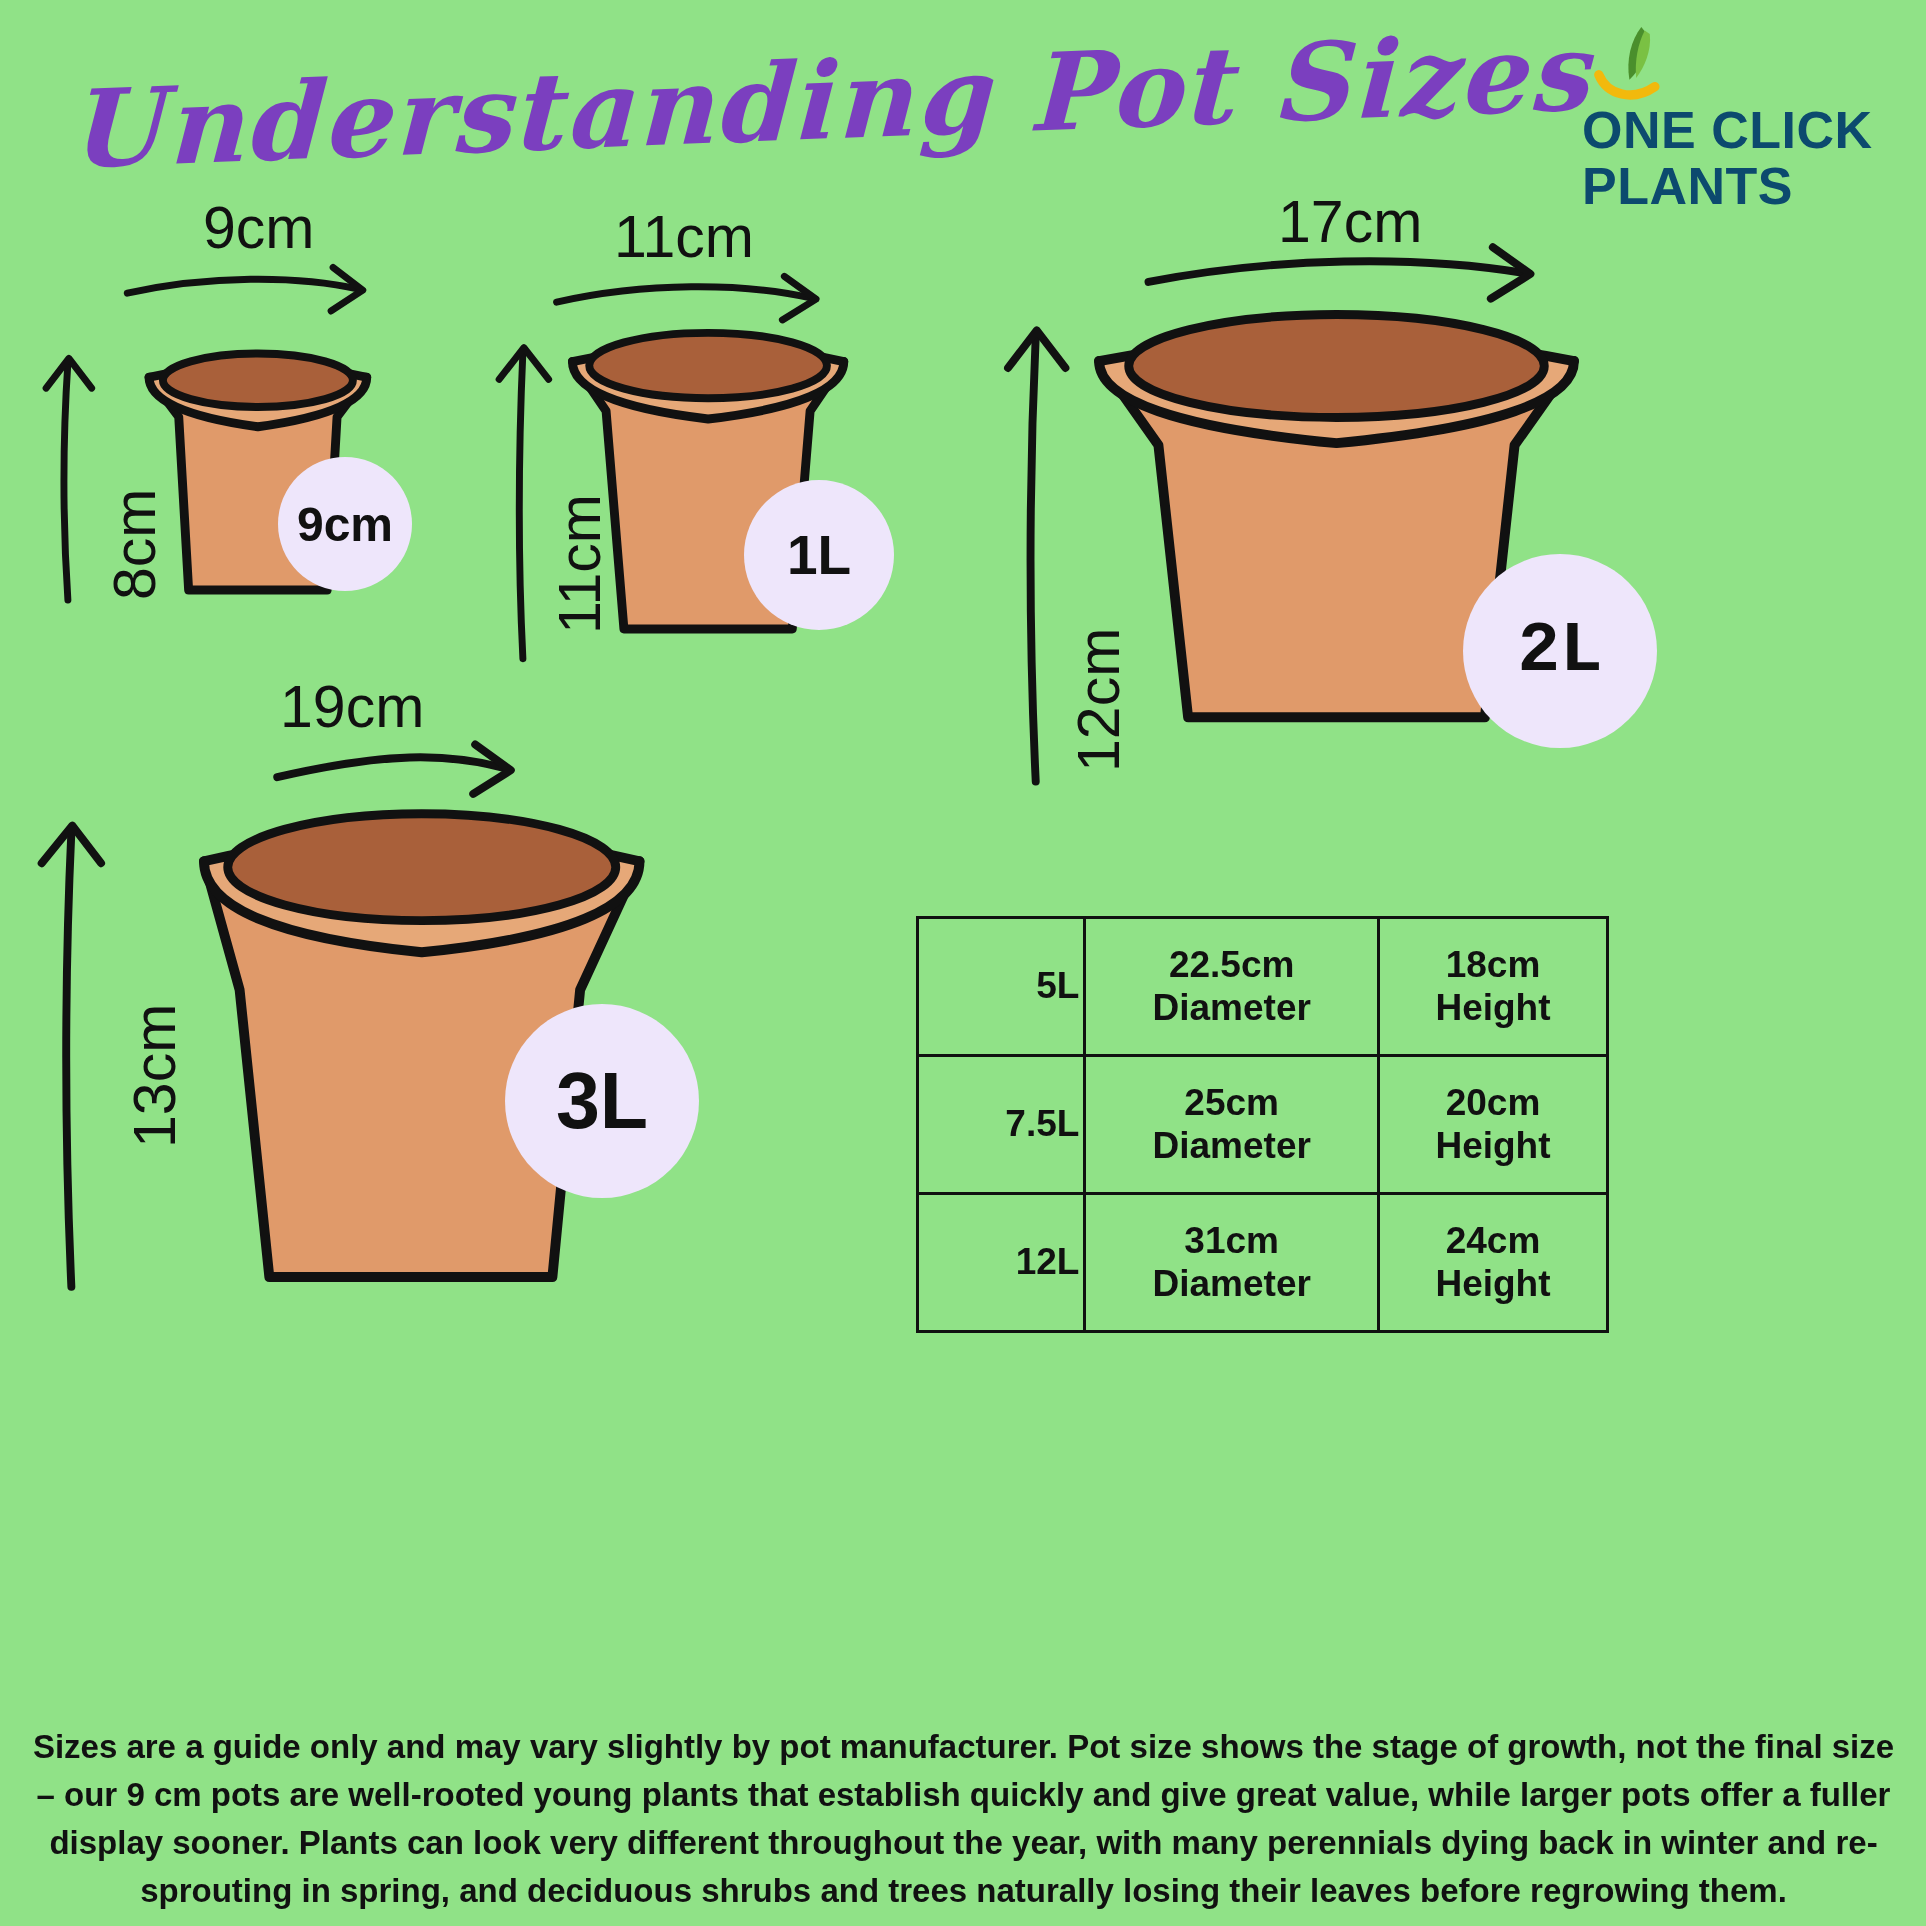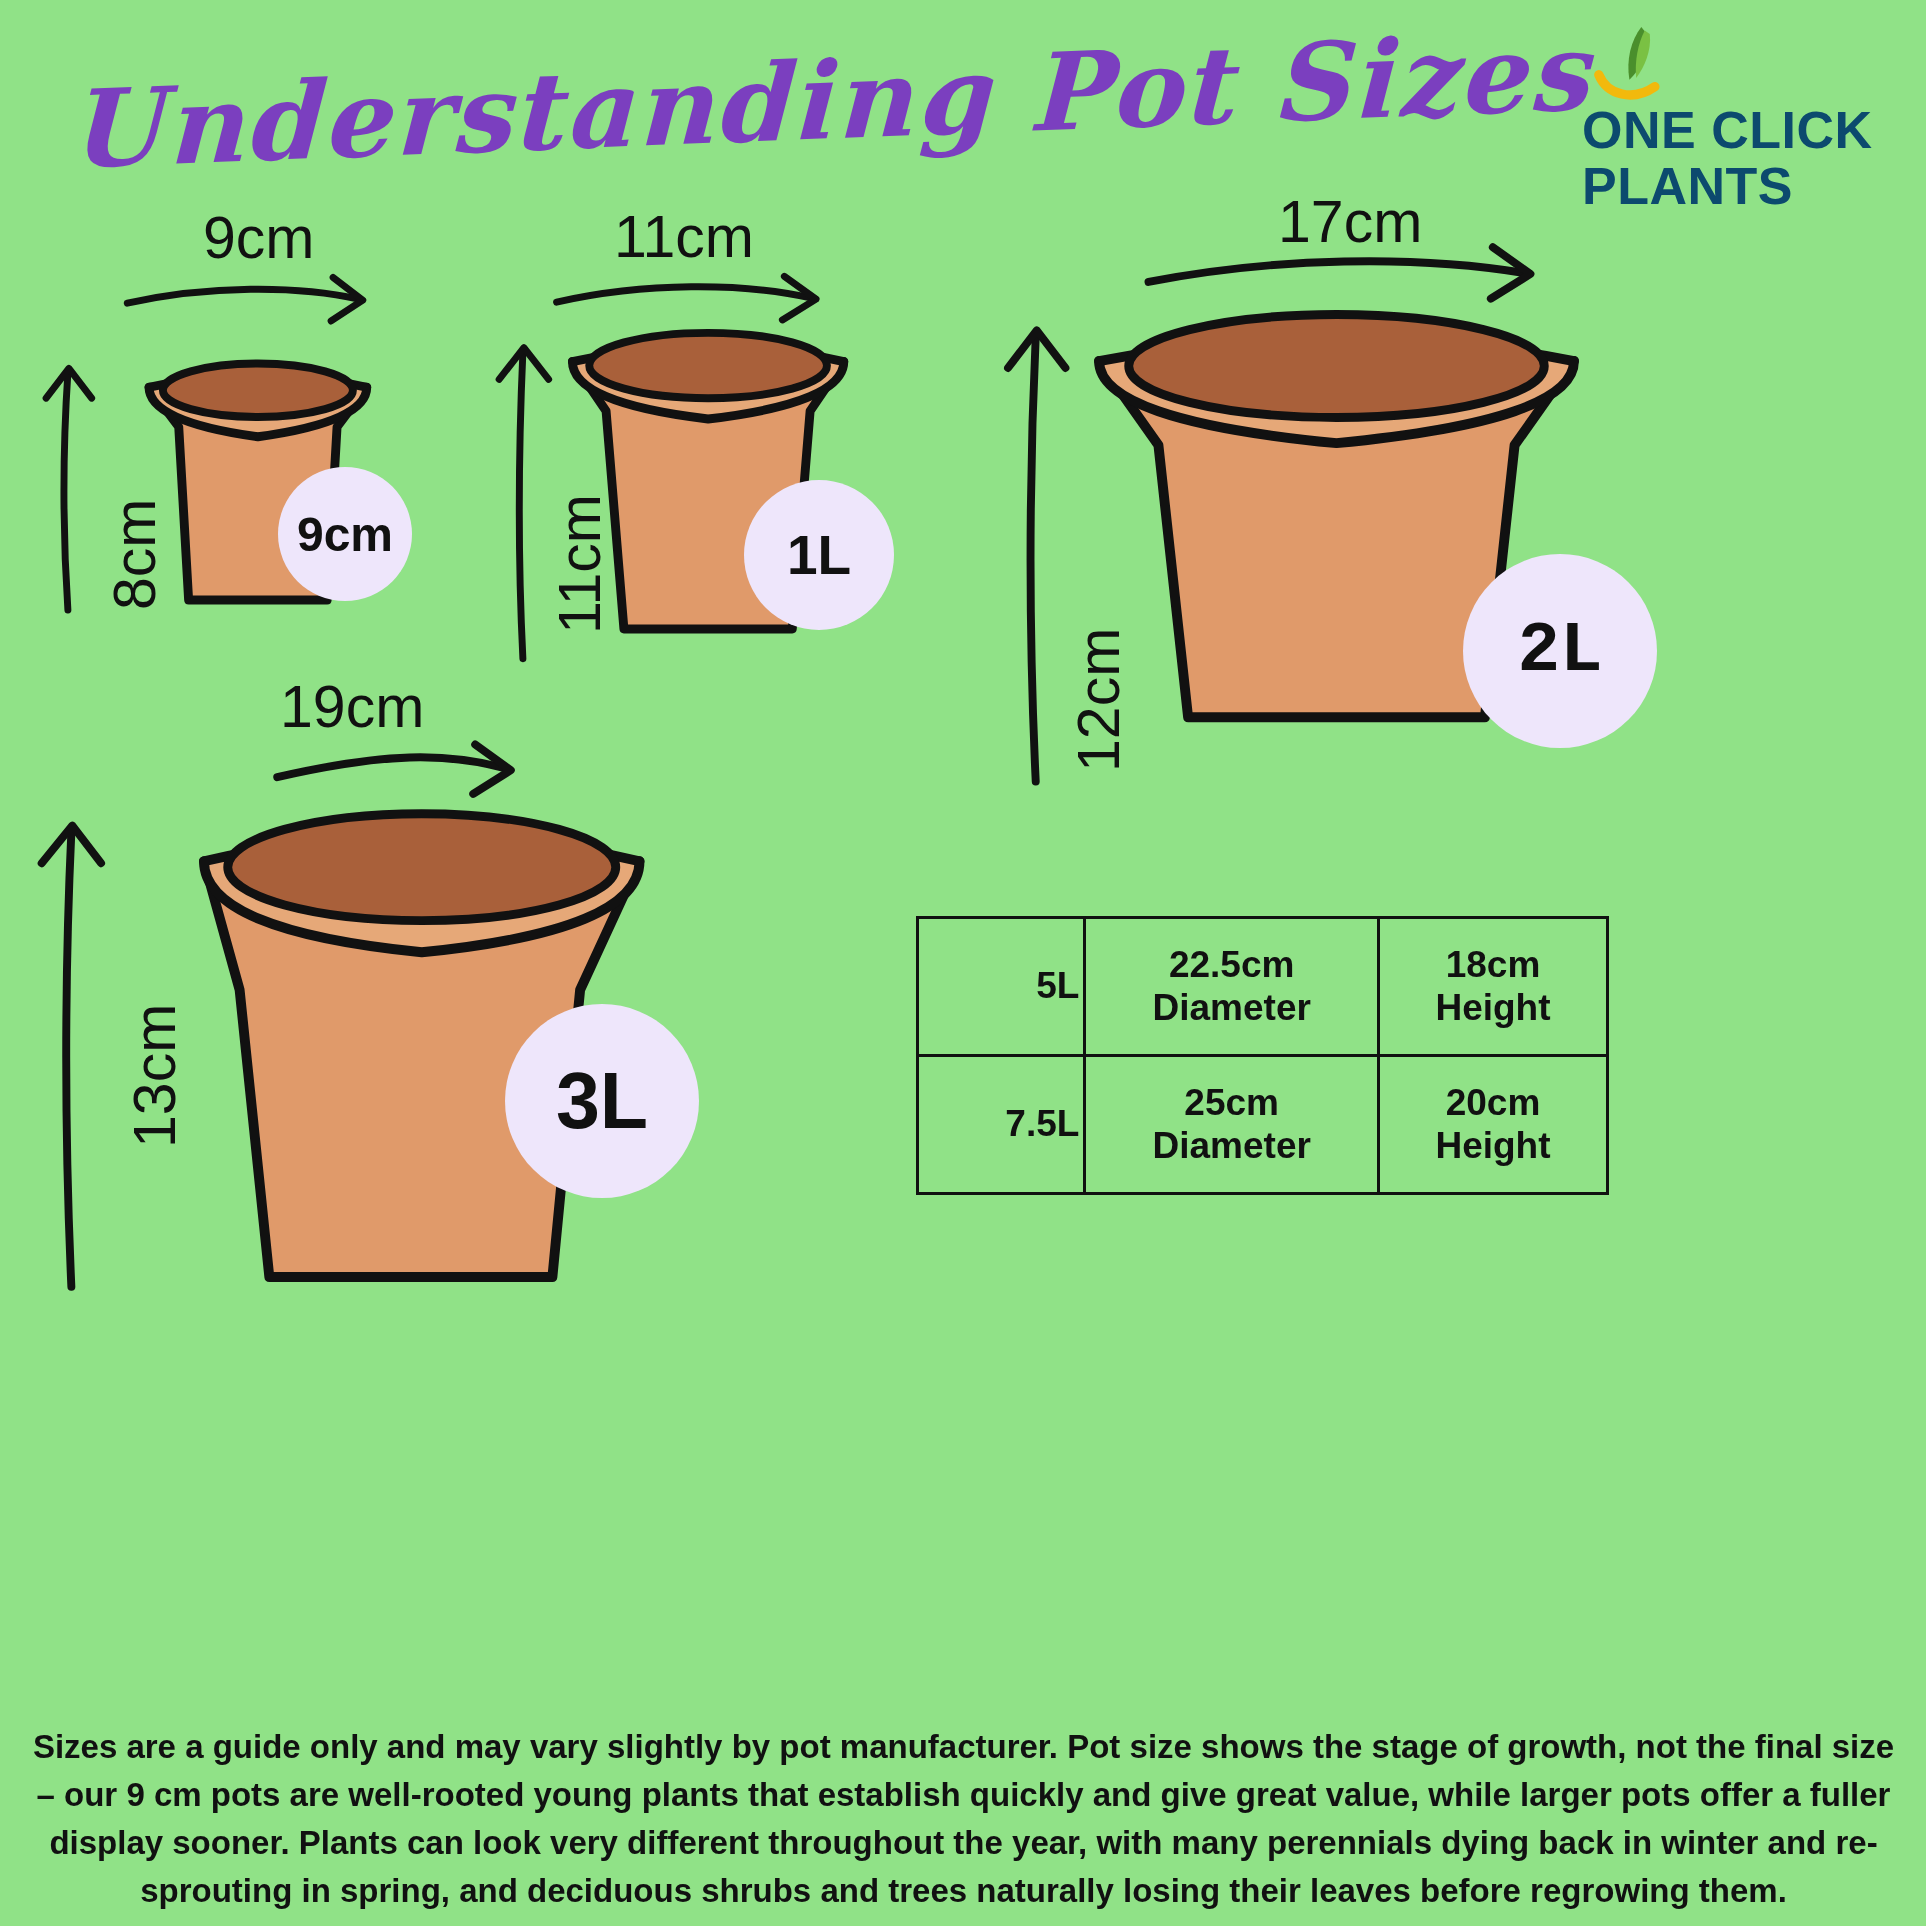--- a/index.html
+++ b/index.html
@@ -135,21 +135,21 @@
       <path d="M58 6 C46 22 40 44 44 68 C56 56 68 40 66 16 Z" fill="#4a8f2c"></path>
       <path d="M62 10 C54 26 50 46 52 66 C62 52 70 34 68 14 Z" fill="#7ac143"></path>
       <path d="M8 62 C18 86 48 94 74 76" stroke="#f2b90c" stroke-width="11" fill="none" stroke-linecap="round"></path>
     </svg>
     <div class="logo-text">
       <div>ONE CLICK</div>
       <div>PLANTS</div>
     </div>
   </div>
 
-  <div class="pot-group" style="left:40px; top:224px; width:416px; height:475px;">
+  <div class="pot-group" style="left:40px; top:214px; width:416px; height:475px;">
     <div class="dim-top" style="left:163px; top:-20px;">9cm</div>
     <div class="dim-side" style="left:61px; top:386px;">8cm</div>
     <svg viewBox="0 0 420 480" width="416" height="475">
 
       <path d="M88 80 C170 62 260 62 322 76" stroke="#111" stroke-width="7" fill="none" stroke-linecap="round"></path>
       <path d="M296 54 L326 77 L294 98" stroke="#111" stroke-width="7" fill="none" stroke-linecap="round" stroke-linejoin="round"></path>
 
       <path d="M28 390 C22 300 24 210 28 150" stroke="#111" stroke-width="7" fill="none" stroke-linecap="round"></path>
       <path d="M6 176 L29 146 L52 176" stroke="#111" stroke-width="7" fill="none" stroke-linecap="round" stroke-linejoin="round"></path>
 
@@ -222,19 +222,30 @@
         <td class="col-size">7.5L</td>
         <td class="col-dia two-line">
           <span>25cm</span>
           <span>Diameter</span>
         </td>
         <td class="col-hgt two-line">
           <span>20cm</span>
           <span>Height</span>
         </td>
       </tr>
+      <tr>
+        <td class="col-size">12L</td>
+        <td class="col-dia two-line">
+          <span>31cm</span>
+          <span>Diameter</span>
+        </td>
+        <td class="col-hgt two-line">
+          <span>24cm</span>
+          <span>Height</span>
+        </td>
+      </tr>
     </tbody>
   </table>
 
   <div class="footnote">Sizes are a guide only and may vary slightly by pot manufacturer. Pot size shows the stage of growth, not the final size – our 9 cm pots are well-rooted young plants that establish quickly and give great value, while larger pots offer a fuller display sooner. Plants can look very different throughout the year, with many perennials dying back in winter and re-sprouting in spring, and deciduous shrubs and trees naturally losing their leaves before regrowing them.</div>
 
 </div>
 
 
 </body></html>

